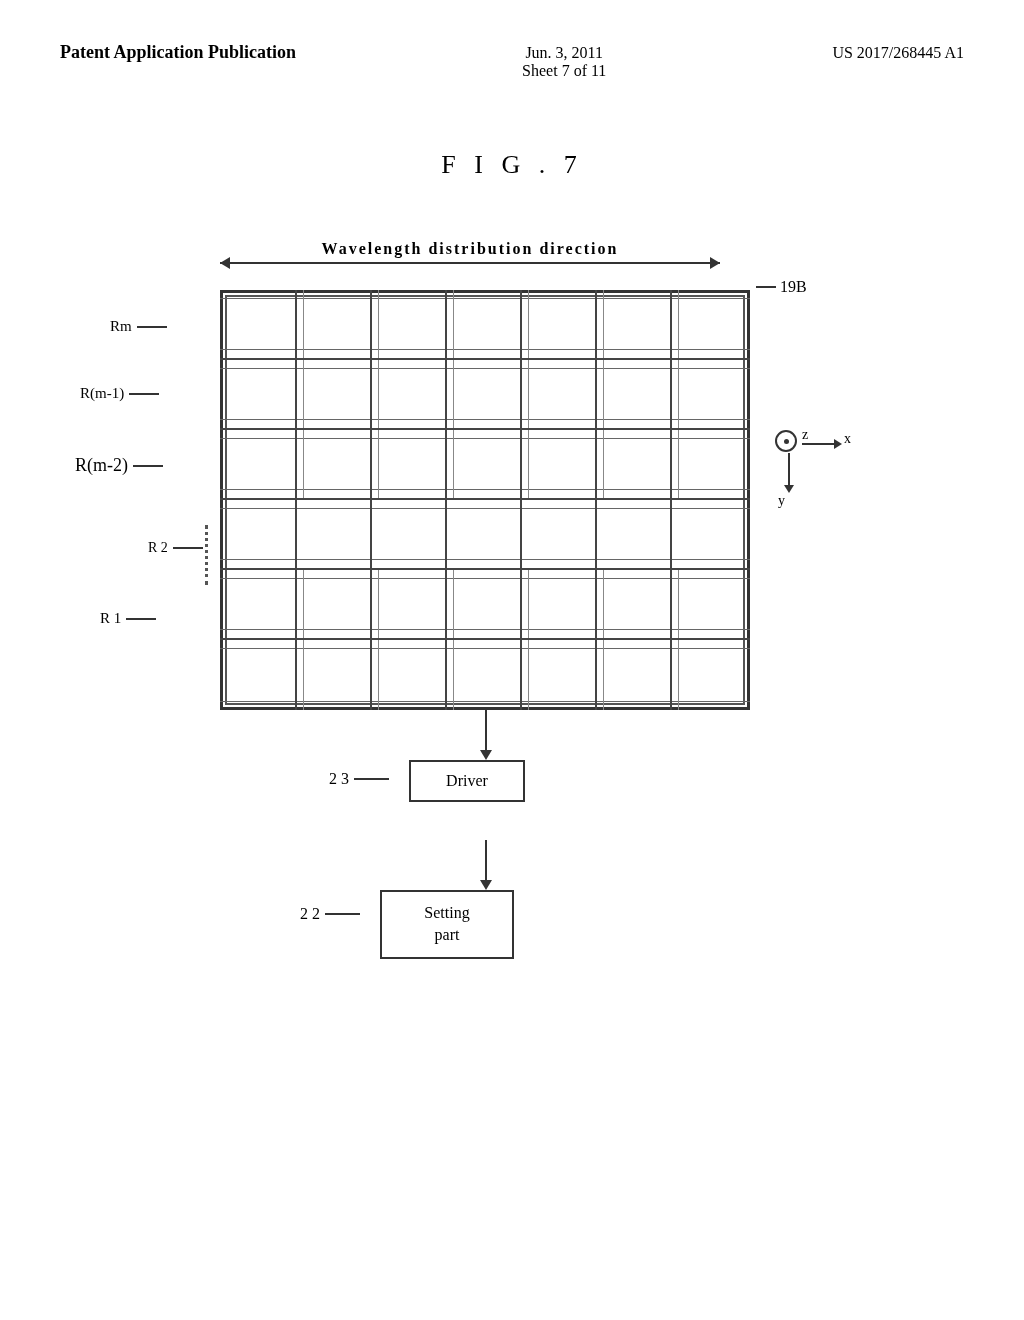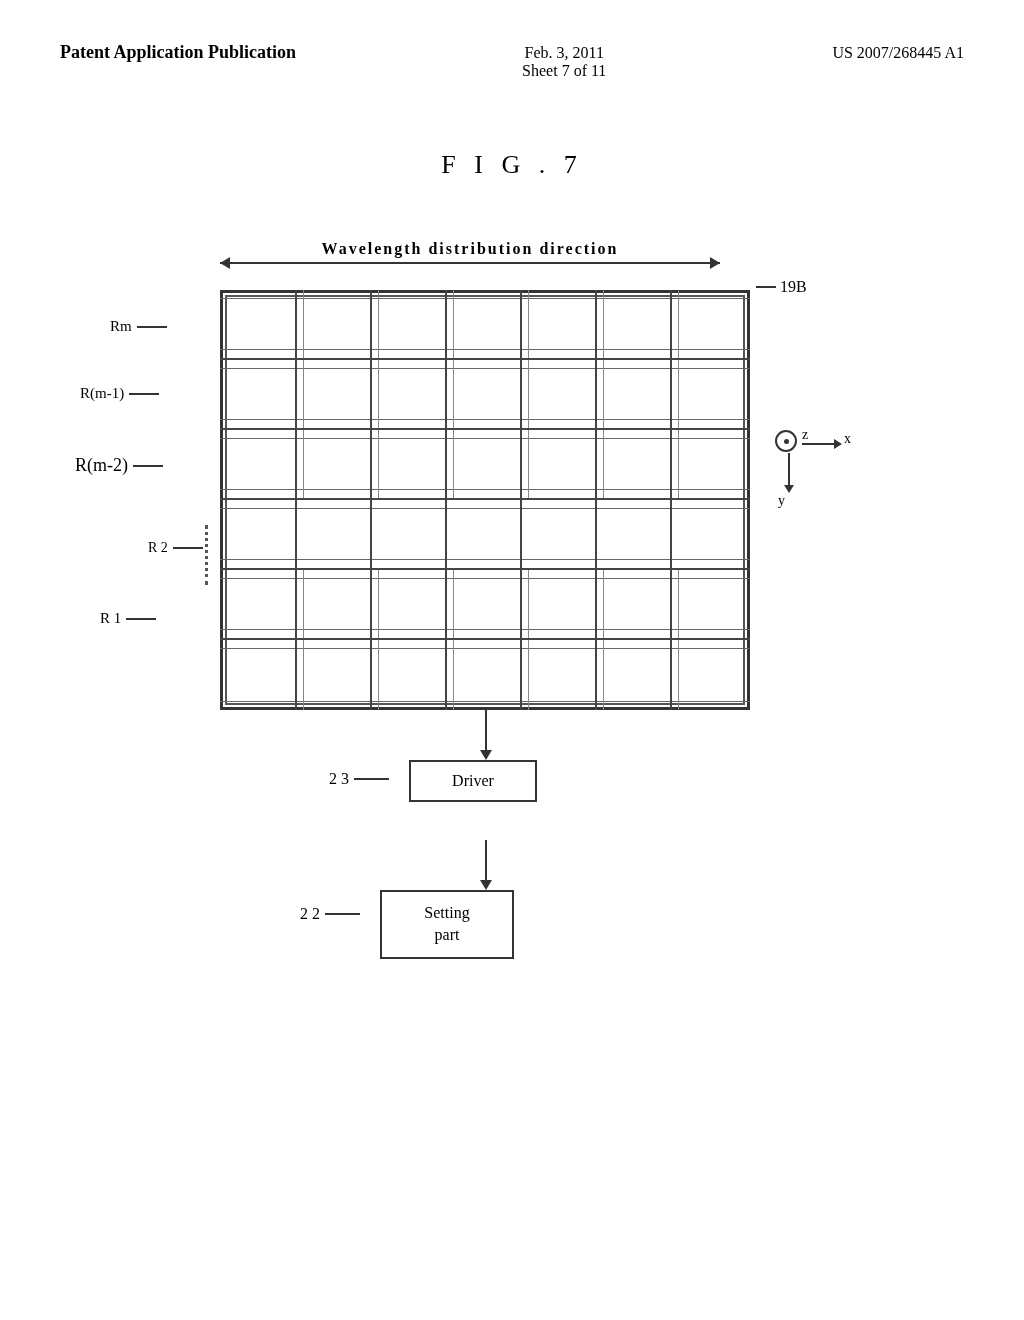--- a/index.html
+++ b/index.html
@@ -44,24 +44,24 @@
       margin-top: 70px;
       margin-bottom: 50px;
     }
   </style>
 </head>
 <body>
 
 <div class="header">
   <div class="header-left">Patent Application Publication</div>
   <div class="header-center">
-    <span>Feb. 3, 2011</span><br>
+    <span>Jun. 3, 2011</span><br>
     <span>Sheet 7 of 11</span>
   </div>
-  <div class="header-right">US 2007/268445 A1</div>
+  <div class="header-right">US 2017/268445 A1</div>
 </div>
 
 <div class="fig-title">F I G .  7</div>
 
 <div style="position: relative; width: 1024px; height: 900px;">
 
   <div style="position: absolute; top: 10px; left: 220px; display: flex; flex-direction: column; align-items: center; width: 500px; font-weight: bold;">
     <span style="font-size: 16px; letter-spacing: 2px; margin-bottom: 4px;">Wavelength distribution direction</span>
     <div style="display: flex; align-items: center; width: 100%;">
       <div style="position: relative; flex: 1; height: 2px; background: #333;">
@@ -242,21 +242,21 @@
     <div style="width: 2px; height: 40px; background: #333;"></div>
     <div style="border-left: 6px solid transparent; border-right: 6px solid transparent; border-top: 10px solid #333;"></div>
   </div>
 
   <div style="position: absolute; top: 530px; left: 380px; display: flex; align-items: center; margin-left: 29px;">
 
     <div style="position: absolute; left: -80px; top: 10px; font-size: 16px; display: flex; align-items: center;">
       <span>2 3</span>
       <div style="width: 35px; height: 2px; background: #333; margin-left: 5px;"></div>
     </div>
-    <div style="border: 2px solid #333; width: 128px; padding: 10px 10px; text-align: center; font-size: 16px;">Driver</div>
+    <div style="border: 2px solid #333; width: 116px; padding: 10px 10px; text-align: center; font-size: 16px;">Driver</div>
   </div>
 
   <div style="position: absolute; top: 610px; left: 480px; display: flex; flex-direction: column; align-items: center;">
     <div style="width: 2px; height: 40px; background: #333;"></div>
     <div style="border-left: 6px solid transparent; border-right: 6px solid transparent; border-top: 10px solid #333;"></div>
   </div>
 
   <div style="position: absolute; top: 660px; left: 380px; display: flex; align-items: center;">
 
     <div style="position: absolute; left: -80px; top: 15px; font-size: 16px; display: flex; align-items: center;">

